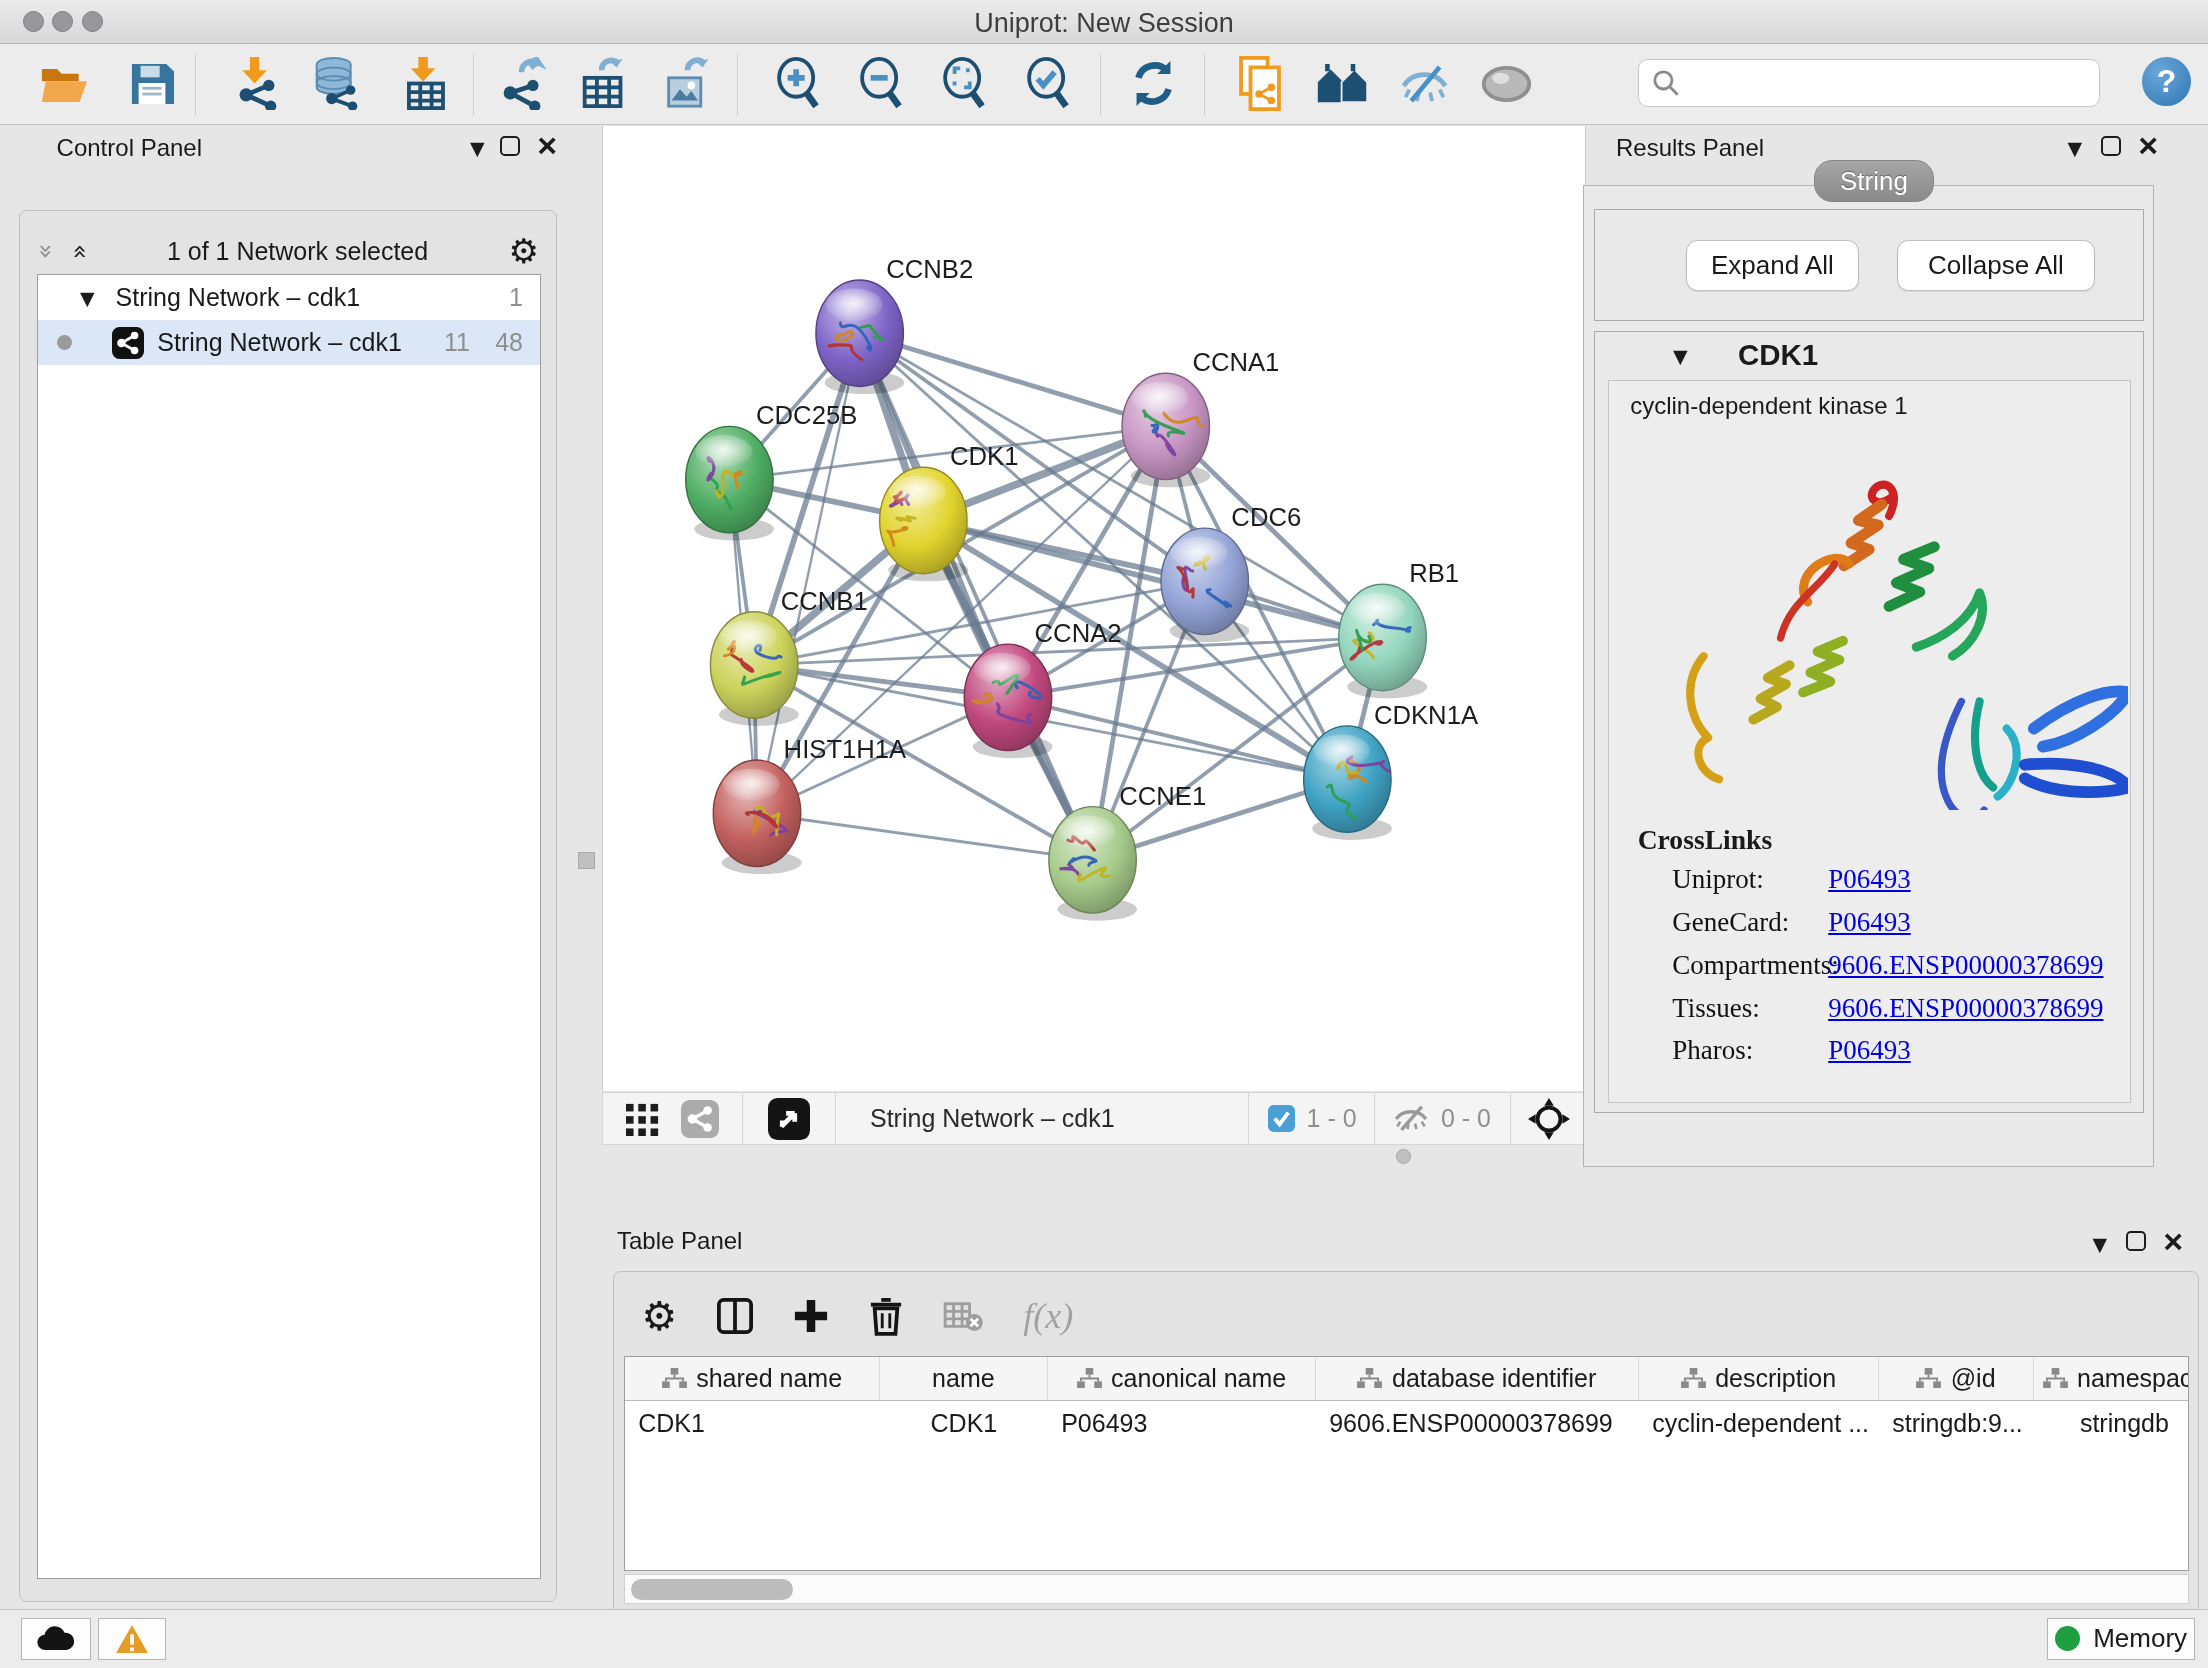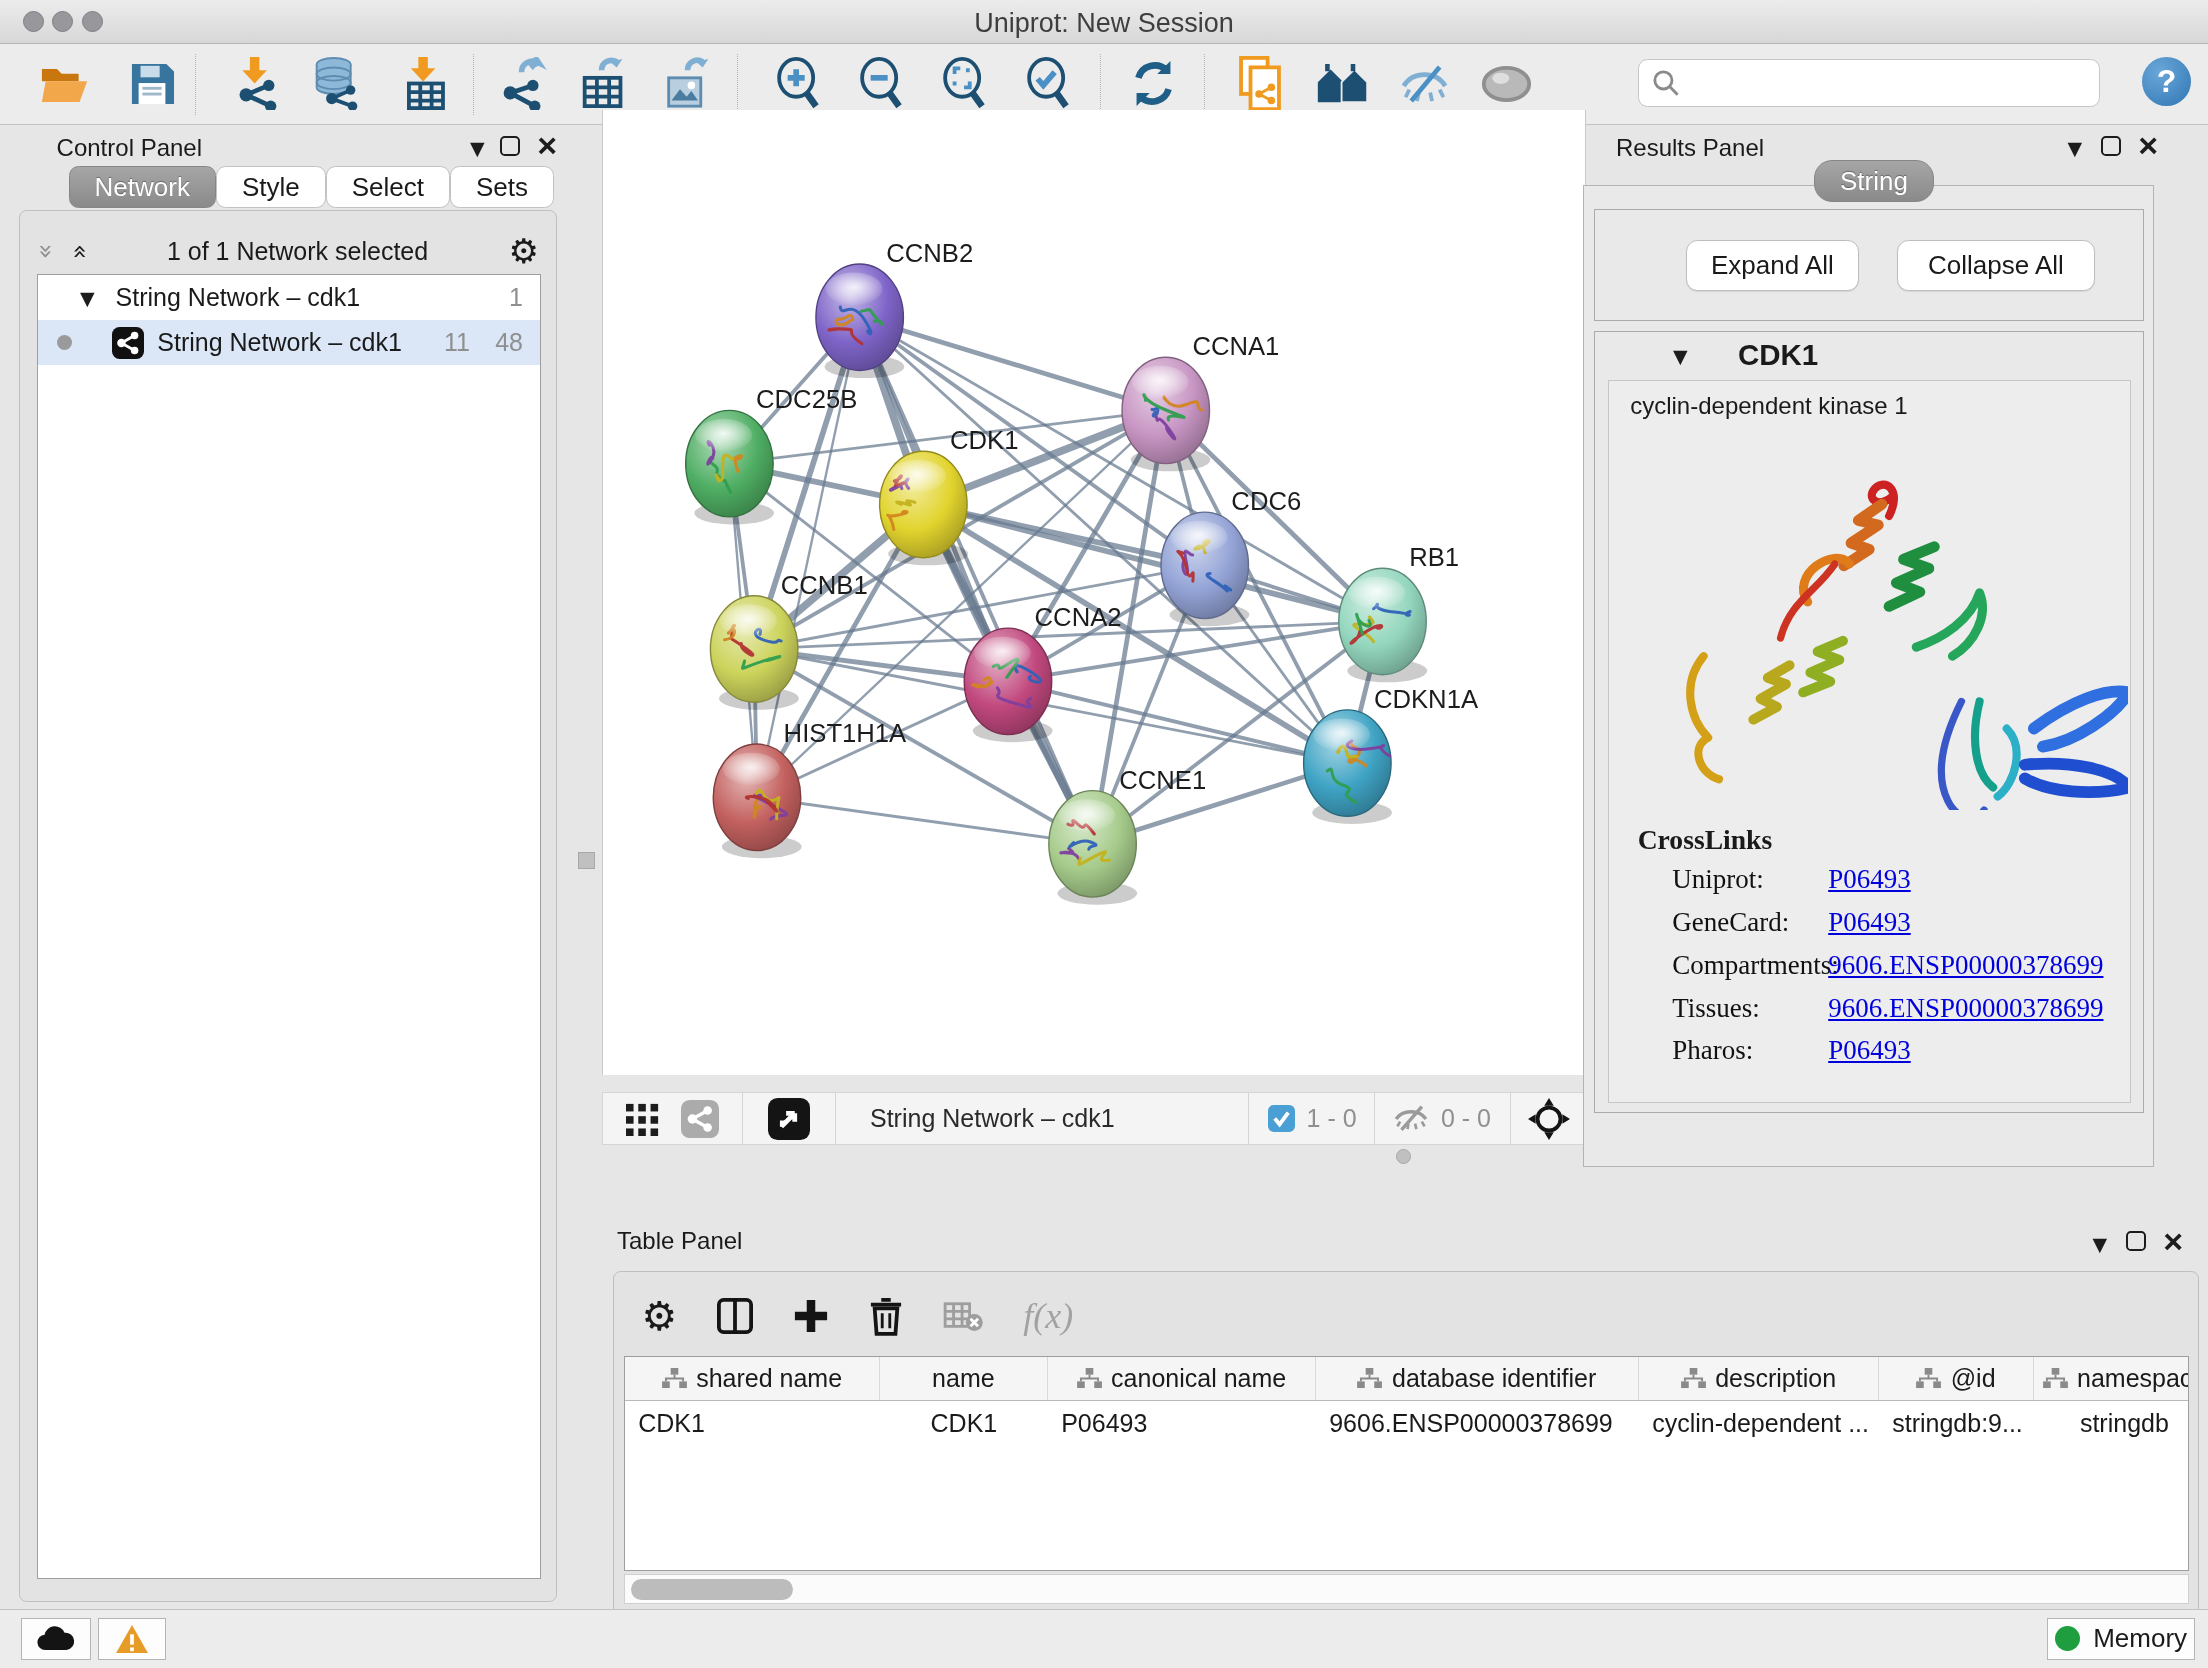--- a/index.html
+++ b/index.html
@@ -48,21 +48,21 @@
     background:#e3e3e3; border:1px solid #bfbfbf; border-radius:7.6px; }
   .cp-subhead { position:absolute; left:19px; top:19px; width:500px; height:42px;
     display:flex; align-items:center; font-size:25px; }
   .tree { position:absolute; left:17px; top:63px; width:504px; height:1305px;
     background:#fff; border:1px solid #9e9e9e; }
   .tree-row { height:45px; display:flex; align-items:center; font-size:25px; position:relative; }
   .tree-row.selected { background:#dbe7f6; }
   .chev2 { font-family:"DejaVu Sans",sans-serif; font-size:25px; display:inline-block; }
 
   
-  .net-canvas { position:absolute; left:602px; top:110px; width:984px; height:965px;
+  .net-canvas { position:absolute; left:602px; top:126px; width:984px; height:965px;
     background:#fff; border-left:1px solid #c9c9c9; border-right:1px solid #c9c9c9; }
   .net-label { font-size:27px; fill:#1c1c1c; font-family:"Liberation Sans",sans-serif; }
   .nv-toolbar { position:absolute; left:602px; top:1092px; width:984px; height:53px;
     background:#f4f4f4; border:1px solid #d5d5d5; display:flex; align-items:center; }
   .nv-sep { width:0; height:51px; border-left:1px solid #d5d5d5; }
   .nv-title { font-size:25px; color:#2a2a2a; }
   .nv-count { font-size:25px; color:#8f8f8f; }
   .handle-dot { position:absolute; background:#c0c0c0; border:1px solid #a8a8a8; }
 
   
@@ -289,26 +289,20 @@
 </div>
 
 <div class="control-panel">
   <div style="position:absolute;left:49px;top:7.6px" class="panel-title">Control Panel</div>
   <div class="winbtns" style="right:84px;top:11.4px">
     <span class="tri icon-glyph">▼</span>
   </div>
   <div class="winbtns" style="right:11.4px;top:9.5px;gap:17px">
     <span class="floatbox"></span>
     <span class="closex">×</span>
-  </div>
-  <div style="position:absolute;left:61px;top:40px;display:flex;z-index:2">
-    <div class="tab selected">Network</div>
-    <div class="tab">Style</div>
-    <div class="tab">Select</div>
-    <div class="tab">Sets</div>
   </div>
   <div class="cp-box">
     <div class="cp-subhead">
       <span class="chev2 icon-glyph" style="transform:rotate(90deg);color:#8f8f8f">»</span>
       <span class="chev2 icon-glyph" style="transform:rotate(-90deg);margin-left:17px;color:#1c1c1c">»</span>
       <span style="flex:1;text-align:center">1 of 1 Network selected</span>
       <span class="icon-glyph" style="font-size:34px">⚙</span>
     </div>
     <div class="tree">
       <div class="tree-row">

